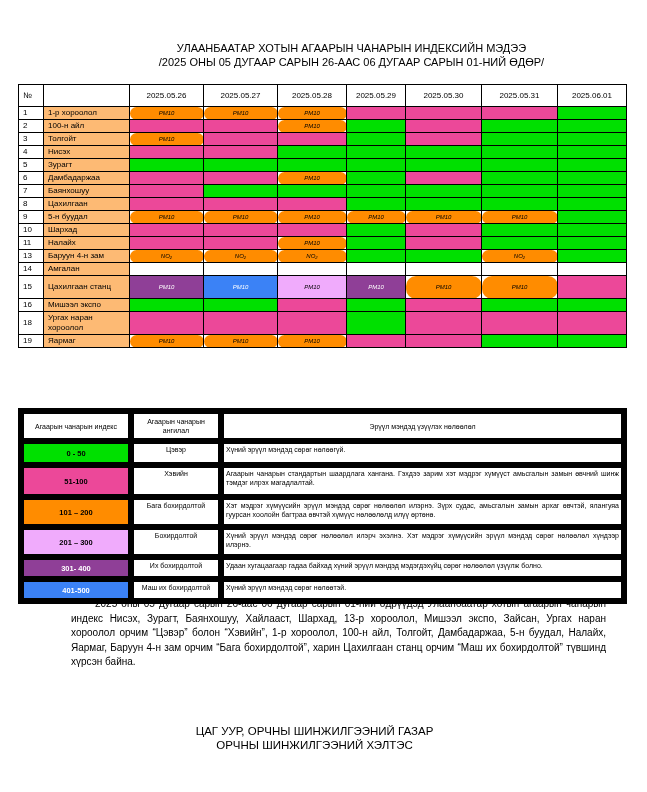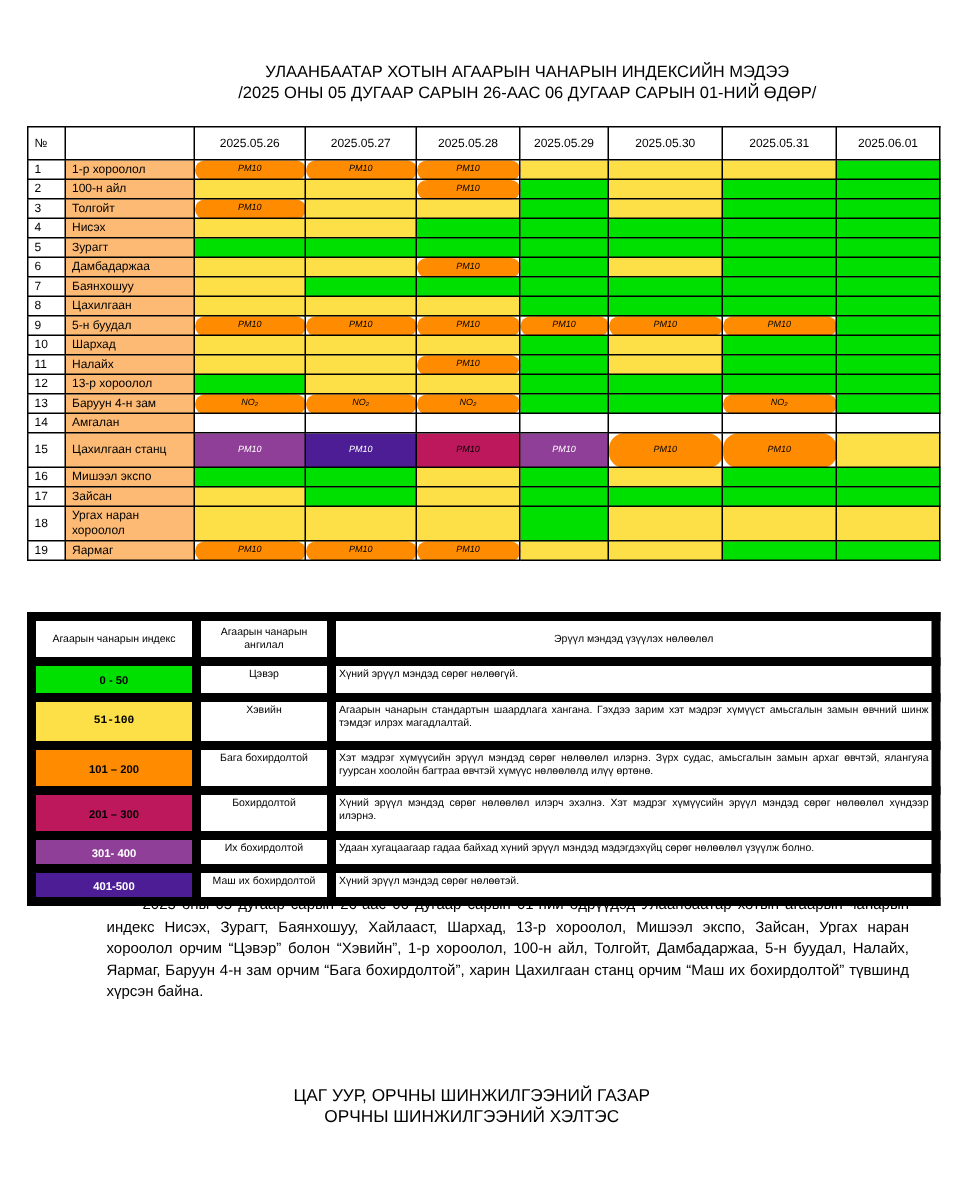--- a/index.html
+++ b/index.html
@@ -8,25 +8,25 @@
   table { border-collapse: collapse; }
   #aqi-table { position: absolute; left: 18px; top: 84px; table-layout: fixed; }
   #aqi-table td, #aqi-table th { border: 1px solid #000; padding: 0; font-size: 8px; height: 12px; line-height: 10px; }
   #aqi-table th { font-weight: normal; height: 21px; text-align: center; background: #fff; }
   #aqi-table th.no { text-align: left; padding-left: 4px; }
   #aqi-table td.no { text-align: left; padding-left: 4px; background: #fff; }
   #aqi-table td.name { text-align: left; padding-left: 4px; background: #fdba74; }
   #aqi-table tr.tall td { height: 22px; }
   #aqi-table td.cell { text-align: center; font-style: italic; font-size: 6px; }
   .c-green { background: #00e000; }
-  .c-yellow { background: #fde047; font-family: Liberation Mono, monospace; }
+  .c-yellow { background: #ec4899; }
   .c-orange { background: #ff8c00; border-radius: 10px; }
-  .c-red { background: #be185d; }
+  .c-red { background: #f0abfc; }
   .c-purple { background: #8f3f97; color: #fff; }
-  .c-maroon { background: #4c1d95; color: #fff; }
+  .c-maroon { background: #3b82f6; color: #fff; }
   .c-white { background: #ffffff; }
   #legend { position: absolute; left: 18px; top: 408px; table-layout: fixed; }
   #legend td, #legend th { border: 6px solid #000000; font-size: 7px; line-height: 9px; padding: 1px 2px; vertical-align: middle; }
   #legend th { font-weight: normal; height: 22px; background: #fff; }
   #legend td.range { text-align: center; font-weight: bold; font-size: 7.5px; }
   #legend td.cat { text-align: center; background: #fff; vertical-align: top; }
   #legend td.eff { text-align: justify; background: #fff; vertical-align: top; }
   #legend tr.r1 td { height: 16px; }
   #legend tr.r2 td { height: 24px; }
   #legend tr.r3 td { height: 22px; }
@@ -186,31 +186,20 @@
         <td class="name">Налайх</td>
         <td class="cell c-yellow"></td>
         <td class="cell c-yellow"></td>
         <td class="cell c-orange">PM10</td>
         <td class="cell c-green"></td>
         <td class="cell c-yellow"></td>
         <td class="cell c-green"></td>
         <td class="cell c-green"></td>
       </tr>
       <tr>
-        <td class="no">12</td>
-        <td class="name">13-р хороолол</td>
-        <td class="cell c-green"></td>
-        <td class="cell c-yellow"></td>
-        <td class="cell c-yellow"></td>
-        <td class="cell c-green"></td>
-        <td class="cell c-green"></td>
-        <td class="cell c-green"></td>
-        <td class="cell c-green"></td>
-      </tr>
-      <tr>
         <td class="no">13</td>
         <td class="name">Баруун 4-н зам</td>
         <td class="cell c-orange">NO₂</td>
         <td class="cell c-orange">NO₂</td>
         <td class="cell c-orange">NO₂</td>
         <td class="cell c-green"></td>
         <td class="cell c-green"></td>
         <td class="cell c-orange">NO₂</td>
         <td class="cell c-green"></td>
       </tr>
@@ -237,31 +226,20 @@
         <td class="cell c-yellow"></td>
       </tr>
       <tr>
         <td class="no">16</td>
         <td class="name">Мишээл экспо</td>
         <td class="cell c-green"></td>
         <td class="cell c-green"></td>
         <td class="cell c-yellow"></td>
         <td class="cell c-green"></td>
         <td class="cell c-yellow"></td>
-        <td class="cell c-green"></td>
-        <td class="cell c-green"></td>
-      </tr>
-      <tr>
-        <td class="no">17</td>
-        <td class="name">Зайсан</td>
-        <td class="cell c-yellow"></td>
-        <td class="cell c-green"></td>
-        <td class="cell c-yellow"></td>
-        <td class="cell c-green"></td>
-        <td class="cell c-green"></td>
         <td class="cell c-green"></td>
         <td class="cell c-green"></td>
       </tr>
       <tr class="tall">
         <td class="no">18</td>
         <td class="name">Ургах наран хороолол</td>
         <td class="cell c-yellow"></td>
         <td class="cell c-yellow"></td>
         <td class="cell c-yellow"></td>
         <td class="cell c-green"></td>

